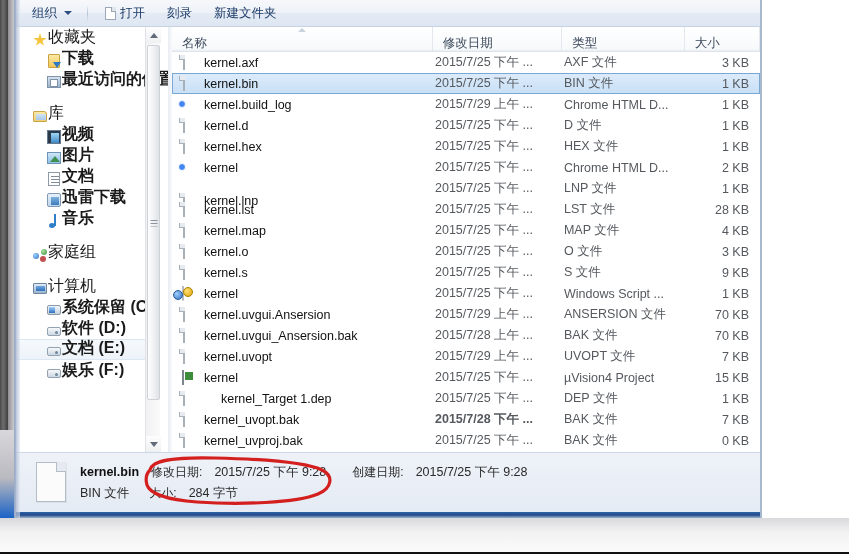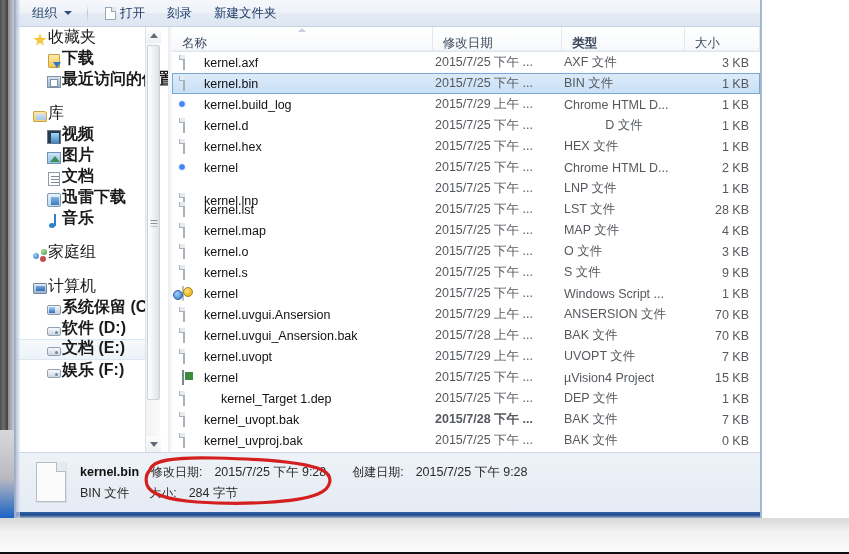--- a/index.html
+++ b/index.html
@@ -488,21 +488,21 @@
 
     <div class="listpane">
       <div class="headrow" id="headrow">
           <div class="hcell" style="width: 264px;">
             <span>名称</span>
             <span class="sortmark"></span>
           </div>
           <div class="hcell" style="width: 131px;">
             <span>修改日期</span>
           </div>
-          <div class="hcell" style="width: 124px; font-weight: bold;">
+          <div class="hcell" style="width: 124px;">
             <span>类型</span>
           </div>
           <div class="hcell" style="width: 76px;">
             <span>大小</span>
           </div>
         </div>
       <div id="rows">
           <div class="row">
             <div class="c-name" style="width: 264px;">
               <span class="f-ico"><span class="ico-doc"></span></span>
@@ -529,21 +529,21 @@
             <div class="c-date" style="width: 131px;">2015/7/29 上午 ...</div>
             <div class="c-type" style="width: 124px;">Chrome HTML D...</div>
             <div class="c-size" style="width: 76px;">1 KB</div>
           </div>
           <div class="row">
             <div class="c-name" style="width: 264px;">
               <span class="f-ico"><span class="ico-doc"></span></span>
               <span>kernel.d</span>
             </div>
             <div class="c-date" style="width: 131px;">2015/7/25 下午 ...</div>
-            <div class="c-type" style="width: 124px; text-align: center;">D 文件</div>
+            <div class="c-type" style="width: 124px;">D 文件</div>
             <div class="c-size" style="width: 76px;">1 KB</div>
           </div>
           <div class="row">
             <div class="c-name" style="width: 264px;">
               <span class="f-ico"><span class="ico-doc"></span></span>
               <span>kernel.hex</span>
             </div>
             <div class="c-date" style="width: 131px;">2015/7/25 下午 ...</div>
             <div class="c-type" style="width: 124px;">HEX 文件</div>
             <div class="c-size" style="width: 76px;">1 KB</div>

